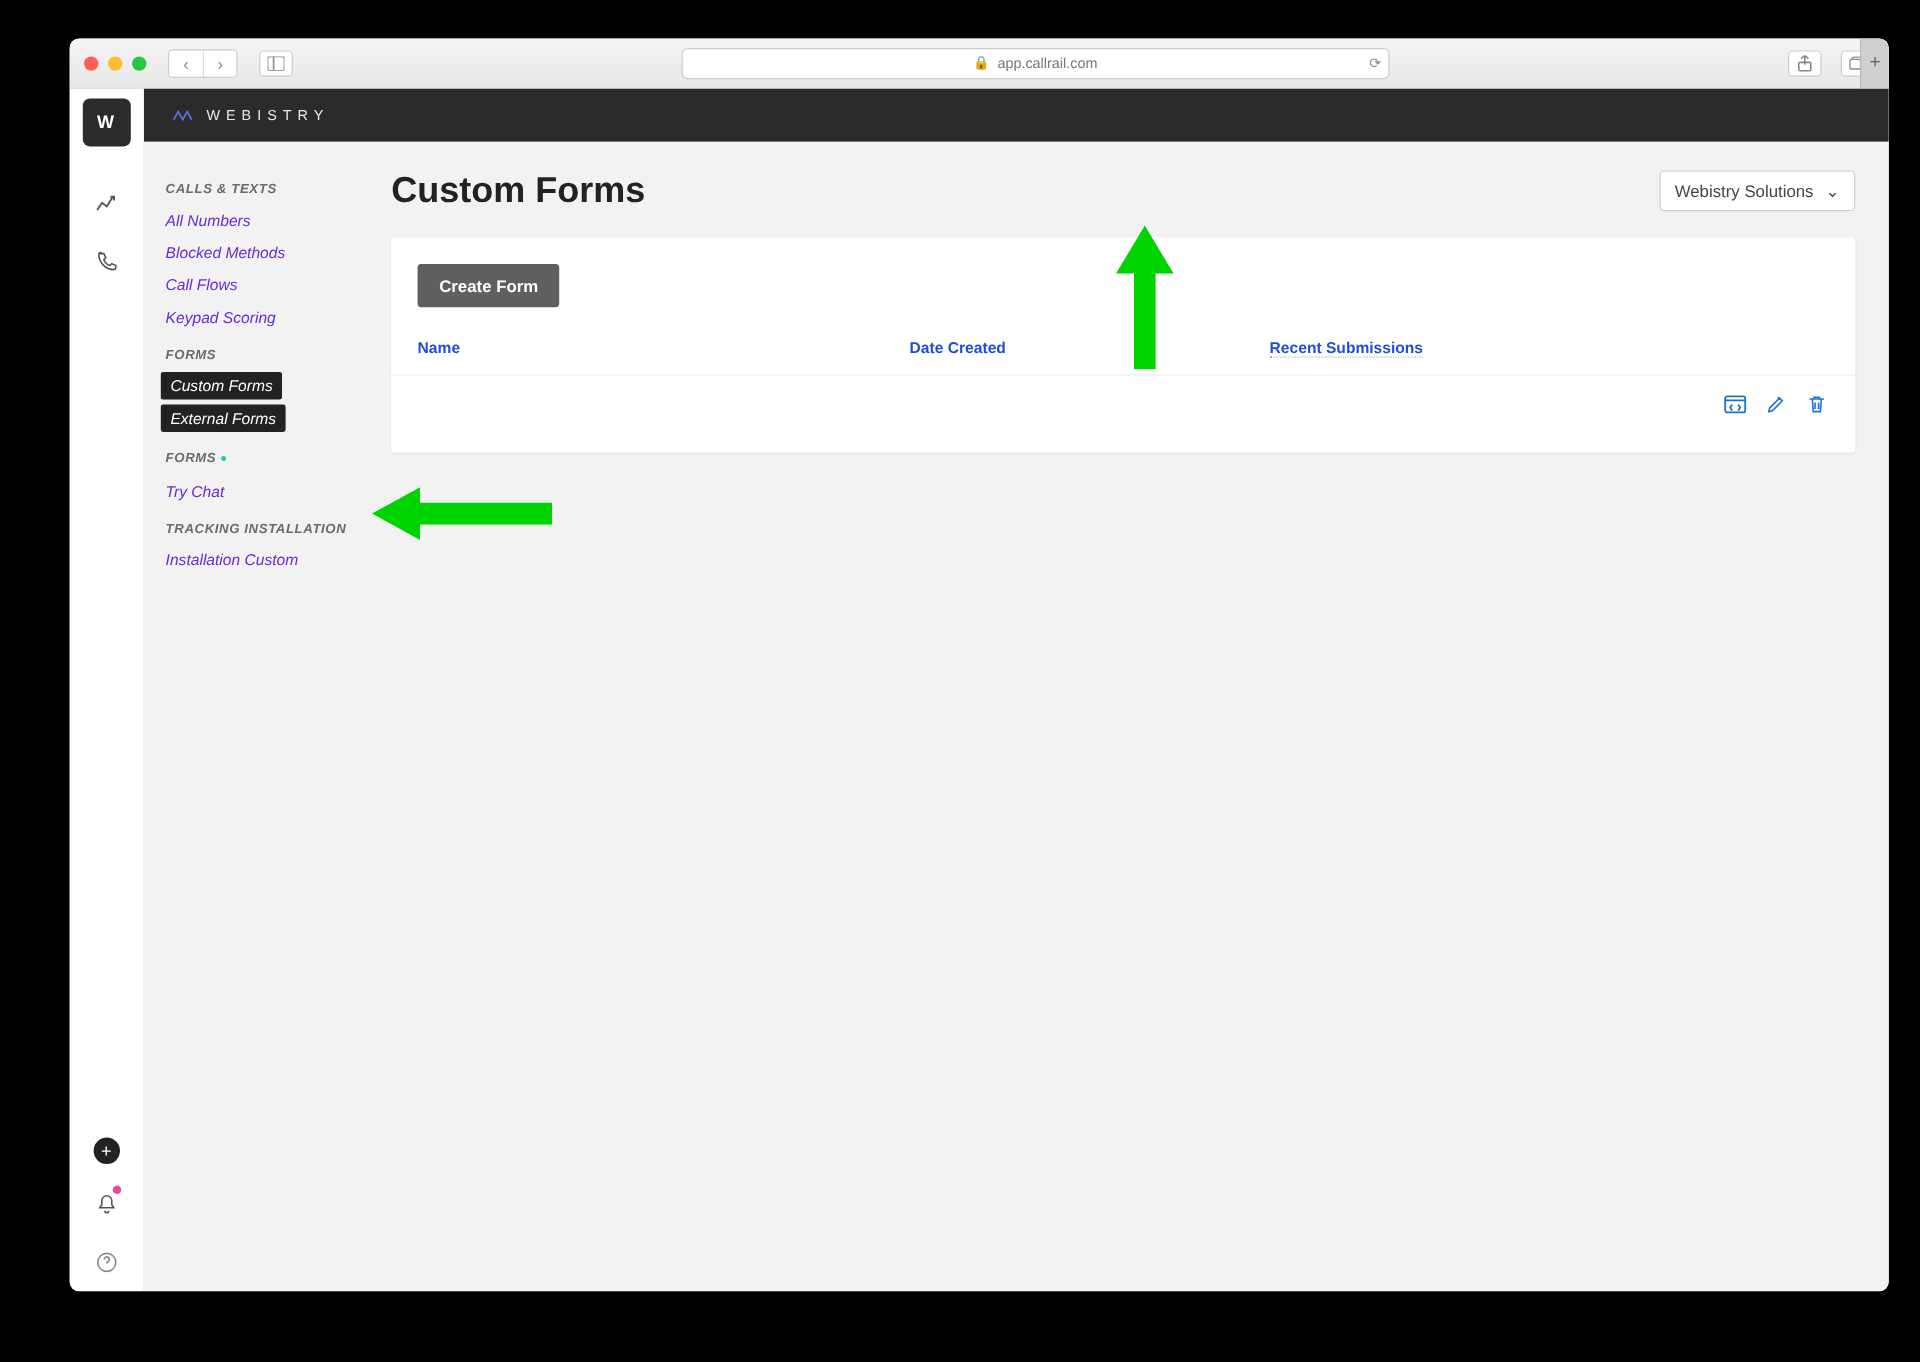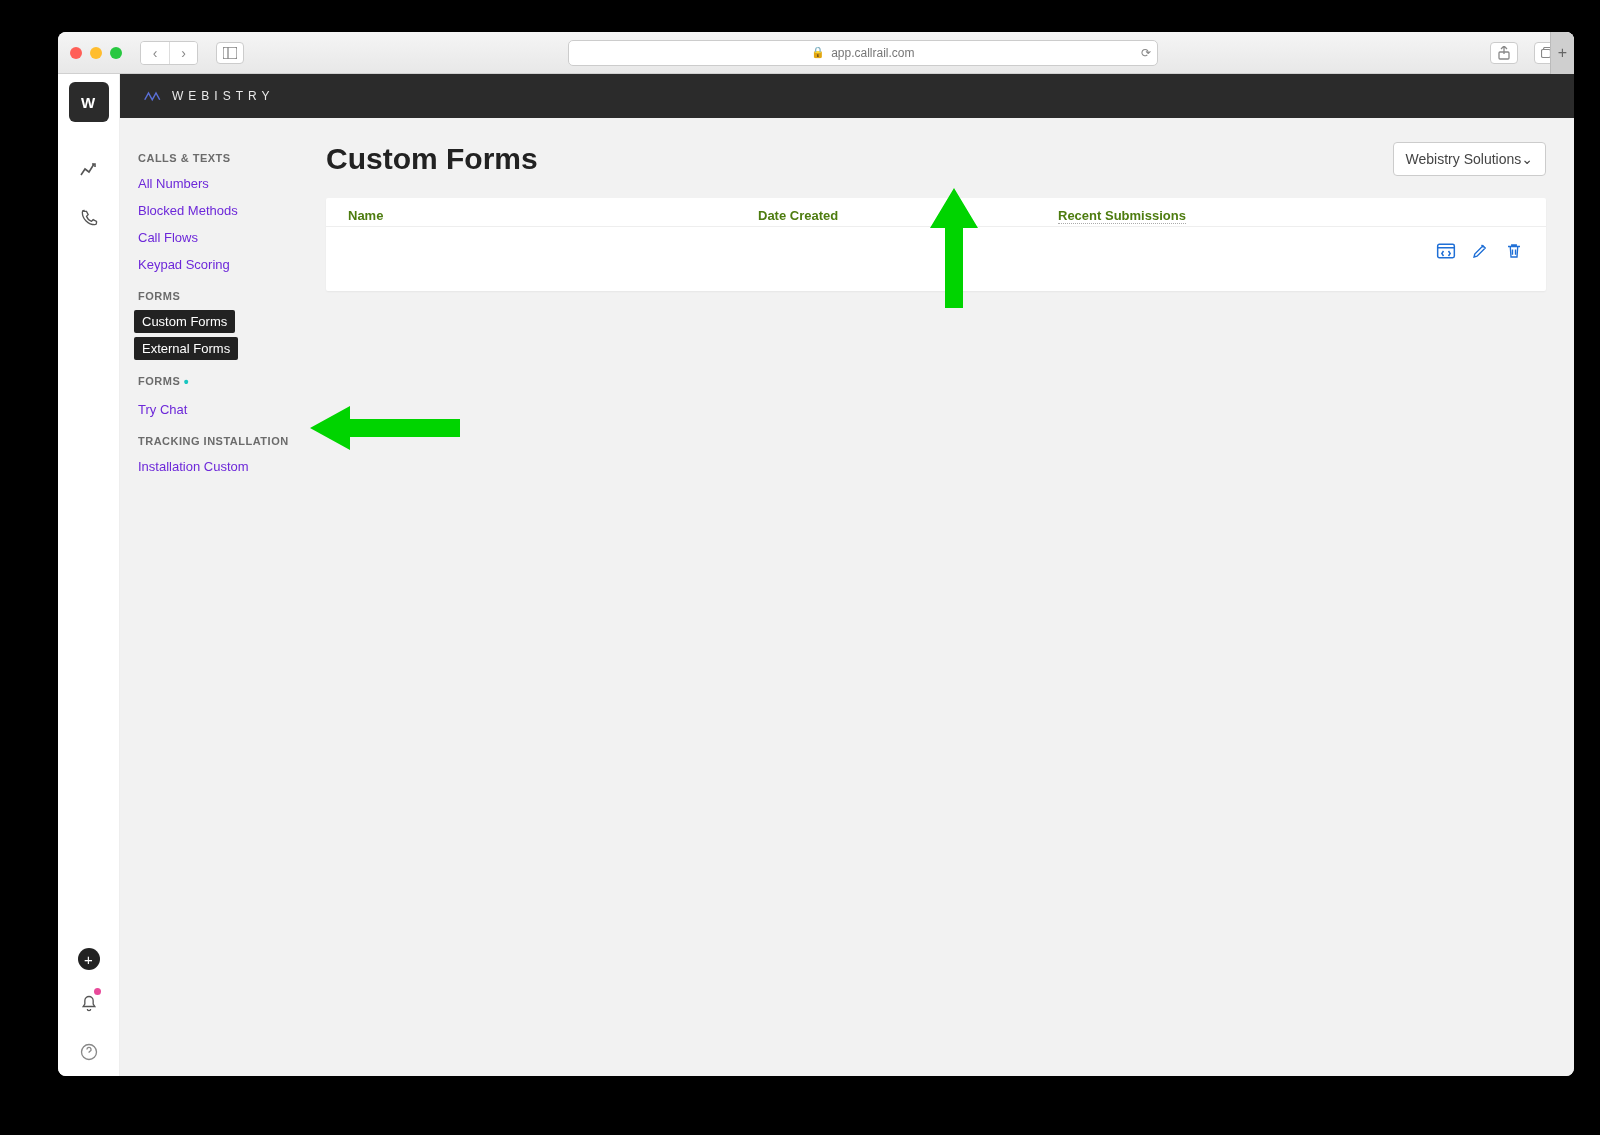--- a/index.html
+++ b/index.html
@@ -31,33 +31,33 @@
   .rail-bell { position:relative;}
   .rail-bell .dot{ position:absolute; top:2px; right:6px; width:7px;height:7px;background:#e84a9a;border-radius:50%;}
   .app-main { flex:1; display:flex; flex-direction:column; background:#f2f2f2;}
   .topbar { height:44px; background:#2b2b2b; display:flex; align-items:center; padding:0 24px; color:#fff;}
   .brand { display:flex; align-items:center; gap:10px; letter-spacing:5px; font-size:12px; color:#e9e9e9;}
   .brand svg { width:18px; height:18px;}
   .topnav { flex:1; display:flex; justify-content:center; gap:48px;}
   .topnav a { color:#fff; font-size:16px; text-decoration:none; position:relative; padding:4px 0;}
   .topnav a.active::after { content:""; position:absolute; left:30%; right:30%; bottom:-6px; height:3px; background:#fff;}
   .body { flex:1; display:flex;}
-  .sidebar { width:190px; padding:22px 0 0 0; font-size:13px; color:#555;}
+  .sidebar { width:190px; padding:22px 0 0 0; font-size:13px; color:#555;font-style:italic;}
   .side-head { font-size:11px; font-weight:700; letter-spacing:.5px; color:#6b6b6b; padding:12px 18px 6px;}
   .side-item { padding:6px 18px; color:#6d28d9; cursor:pointer;}
   .side-item.hl { background:#222; color:#fff; display:inline-block; margin:2px 0 2px 14px; padding:4px 8px; border-radius:2px;}
   .chat-dot { color:#19c6c0; font-size:14px; vertical-align:middle;}
   .content { flex:1; padding:24px 28px 24px 16px;}
   .page-head { display:flex; align-items:flex-start; justify-content:space-between; margin-bottom:22px;}
   .page-title { font-size:30px; font-weight:700; color:#222;}
-  .acct-dd { background:#fff; border:1px solid #ccc; border-radius:4px; padding:8px 12px; font-size:14px; color:#444; display:flex; align-items:center; }
+  .acct-dd { background:#fff; border:1px solid #ccc; border-radius:4px; padding:8px 12px; font-size:14px; color:#444; display:flex; align-items:center; gap:10px;}
   .card { background:#fff; border-radius:2px; box-shadow:0 1px 2px rgba(0,0,0,.05);}
   .card-top { padding:22px 22px 16px;}
   .btn-dark { background:#5f5f5f; color:#fff; border:none; padding:10px 18px; border-radius:3px; font-size:14px; font-weight:600; cursor:pointer;}
-  .thead { display:flex; padding:10px 22px 2px; font-size:13px; font-weight:700; color:#4d7c0f; border-bottom:1px solid #eee;}
+  .thead { display:flex; padding:10px 22px 14px; font-size:13px; font-weight:700; color:#1d4ed8; border-bottom:1px solid #eee;}
   .col-name { flex:0 0 410px;}
   .col-date { flex:0 0 300px;}
   .col-sub { flex:0 0 260px; border-bottom:1px dotted #aaa; display:inline-block;}
   .trow { display:flex; align-items:center; padding:14px 22px 30px;}
   .row-actions { margin-left:auto; display:flex; gap:14px; color:#1f6fd6; font-size:18px;}
   .row-ic { width:20px; height:20px; display:inline-flex; align-items:center; justify-content:center;}
   
   .arrow-v { position:absolute; left:872px; top:156px; }
   .arrow-h { position:absolute; left:252px; top:374px; }
 </style>
@@ -174,20 +174,23 @@
           <main class="content">
             <div class="page-head">
               <h1 class="page-title">Custom Forms</h1>
               <div class="acct-dd">
                 <span>Webistry Solutions</span>
                 <span>⌄</span>
               </div>
             </div>
 
             <div class="card">
+              <div class="card-top">
+                <button class="btn-dark">Create Form</button>
+              </div>
               <div class="thead">
                 <div class="col-name">Name</div>
                 <div class="col-date">Date Created</div>
                 <div><span class="col-sub">Recent Submissions</span></div>
               </div>
               <div class="trow">
                 <div class="row-actions">
                   <span class="row-ic">
                     <svg width="20" height="18" viewBox="0 0 24 20" fill="none" stroke="#1f6fd6" stroke-width="1.8">
                         <rect x="2" y="2" width="20" height="16" rx="2"></rect>

